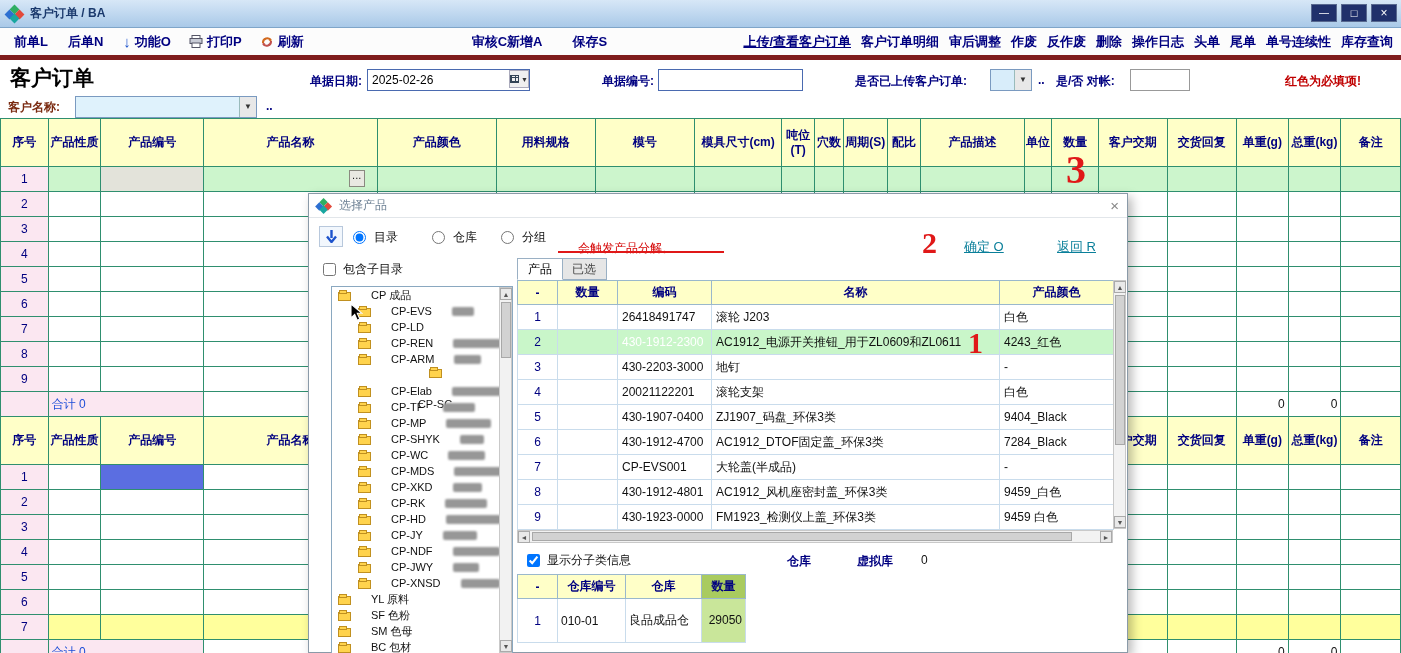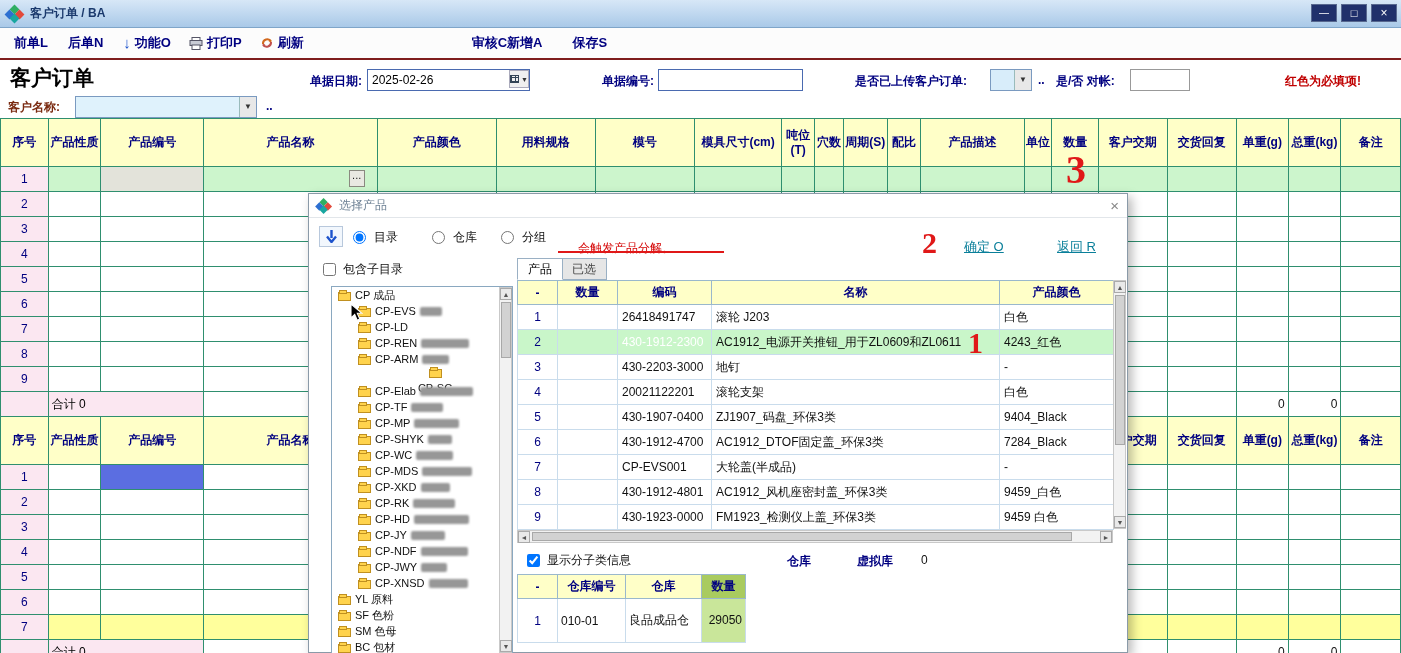--- a/index.html
+++ b/index.html
@@ -23,21 +23,21 @@
   .titlebar .title { margin-left:6px; font-weight:bold; color:#1b3a6d; font-size:12px; }
   .winbtns { position:absolute; right:4px; top:4px; display:flex; gap:4px; }
   .winbtn {
     width:26px; height:18px; background:#20306b; border:1px solid #58688f; color:#fff;
     font-size:10px; line-height:16px; text-align:center; cursor:default;
   }
   .winbtn.min::before{ content:"—"; } .winbtn.max::before{ content:"□"; font-size:11px;} .winbtn.cls::before{ content:"×"; font-size:12px;}
   
   .toolbar {
     position:absolute; top:28px; left:0; right:0; height:32px; background:#fcfcfc;
-    border-bottom:2px solid #7f1d1d; display:flex; align-items:center;
+    border-bottom:5px solid #7f1d1d; display:flex; align-items:center;
     font-weight:bold; color:#000080; font-size:13px; padding-left:14px;
   }
   .tb-item { display:inline-flex; align-items:center; gap:4px; cursor:default; white-space:nowrap; }
   .toolbar .right { position:absolute; right:8px; display:flex; gap:10px; }
   .arrow-down-blue { color:#1d53cc; font-weight:bold; font-size:15px; line-height:12px; }
   
   .formarea { position:absolute; top:60px; left:0; right:0; height:58px; }
   .formarea .label { position:absolute; color:#000080; font-weight:bold; font-size:12px; }
   .formarea .label.red { color:#c00000; }
   .formarea .label.maroon { color:#7a2a10; }
@@ -65,21 +65,21 @@
   .ogrid th {
     border:1px solid #2f8f6f; background:#ffffc8; color:#000080; font-size:12px; font-weight:bold;
     height:48px; padding:1px; line-height:1.25; overflow:hidden;
   }
   .ogrid td { border:1px solid #2f8f6f; height:25px; padding:0 3px; font-size:12px; color:#111; overflow:hidden; }
   .ogrid td.rownum { background:#fbe7f1; color:#000080; text-align:center; }
   .ogrid td.green { background:#ccf5cc; }
   .ogrid td.disabled-cell { background:#e3e3da; }
   .ogrid td.sel-blue { background:#5b6ee1; }
   .ogrid td.yellow { background:#ffff9c; }
-  .ogrid td.total-label { background:#fbe7f1; color:#000000; }
+  .ogrid td.total-label { background:#fbe7f1; color:#1d4ed8; }
   .ogrid td.num { text-align:right; }
   .picker-cell { position:relative; }
   .picker-btn {
     position:absolute; right:12px; top:3px; width:16px; height:17px; background:#e9e9e2;
     border:1px solid #8a8a80; font-size:11px; line-height:9px; text-align:center; color:#222; cursor:default;
   }
   .picker-btn::before { content:"..."; }
   
   .dialog {
     position:absolute; left:308px; top:193px; width:820px; height:460px; background:#fff;
@@ -93,21 +93,21 @@
   .radio-row { display:flex; align-items:center; gap:6px; font-size:12px; color:#111; }
   .radio-row input { margin:0 2px 0 0; }
   .warn { position:absolute; color:#d40000; font-size:12px; white-space:nowrap; }
   .linkbtn { position:absolute; color:#0a7f9a; font-size:13px; text-decoration:underline; cursor:default; }
   .chk { display:flex; align-items:center; gap:4px; font-size:12px; color:#111; }
   .iconbtn { position:absolute; width:24px; height:21px; border:1px solid #b8c8dc; background:#f2f7fd;
     display:flex; align-items:center; justify-content:center; cursor:default; }
   
   .treebox { position:absolute; left:22px; top:92px; width:182px; height:368px; border:1px solid #8aa8c0;
     background:#fff; overflow:hidden; }
-  .tree-item { height:16px; display:flex; align-items:center; gap:4px; font-size:11px; color:#111; white-space:nowrap; cursor:default; }
+  .tree-item { height:16px; display:flex; align-items:center; gap:20px; font-size:11px; color:#111; white-space:nowrap; cursor:default; }
   .folder { width:13px; height:9px; background:#ffd34d; border:1px solid #c09020; position:relative; flex:none; margin-top:2px; }
   .folder::before { content:""; position:absolute; top:-3px; left:0; width:6px; height:2px; background:#ffd34d; border:1px solid #c09020; }
   .blurred { display:inline-block; height:9px; background:#979797; filter:blur(1.3px); border-radius:2px; }
   .vsb { position:absolute; width:13px; background:#f2f2f2; border:1px solid #c9c9c9; }
   .hsb { position:absolute; height:13px; background:#f2f2f2; border:1px solid #c9c9c9; }
   .sb-btn { position:absolute; width:12px; height:12px; background:#e9e9e9; border:1px solid #aaa;
     font-size:7px; color:#555; text-align:center; line-height:11px; }
   .sb-thumb { position:absolute; background:#d2d2d2; border:1px solid #a8a8a8; }
   
   .tab { position:absolute; height:22px; padding:0 10px; line-height:20px; font-size:12px; border:1px solid #9ab0c4; cursor:default; }
@@ -181,20 +181,33 @@
   </span>
   <span class="tb-item" style="margin-left:168px">
       <span>审核C</span>
     </span>
   <span class="tb-item" style="">
       <span>新增A</span>
     </span>
   <span class="tb-item" style="margin-left:30px">
       <span>保存S</span>
     </span>
+  <span class="right">
+    <span class="tb-item" style="text-decoration:underline">上传/查看客户订单</span>
+    <span class="tb-item">客户订单明细</span>
+    <span class="tb-item">审后调整</span>
+    <span class="tb-item">作废</span>
+    <span class="tb-item">反作废</span>
+    <span class="tb-item">删除</span>
+    <span class="tb-item">操作日志</span>
+    <span class="tb-item">头单</span>
+    <span class="tb-item">尾单</span>
+    <span class="tb-item">单号连续性</span>
+    <span class="tb-item">库存查询</span>
+  </span>
 </div>
 
 <div class="formarea">
   <div class="page-title">客户订单</div>
 
   <span class="label" style="left:310px; top:13px;">单据日期:</span>
   <span style="position:absolute; left:367px; top:9px; width:163px;">
     <input class="tx" style="left: 0px; top: 0px; width: 163px; padding-right: 24px;" value="2025-02-26">
     <span class="cal-btn">
         <span class="cal-grid"></span>

